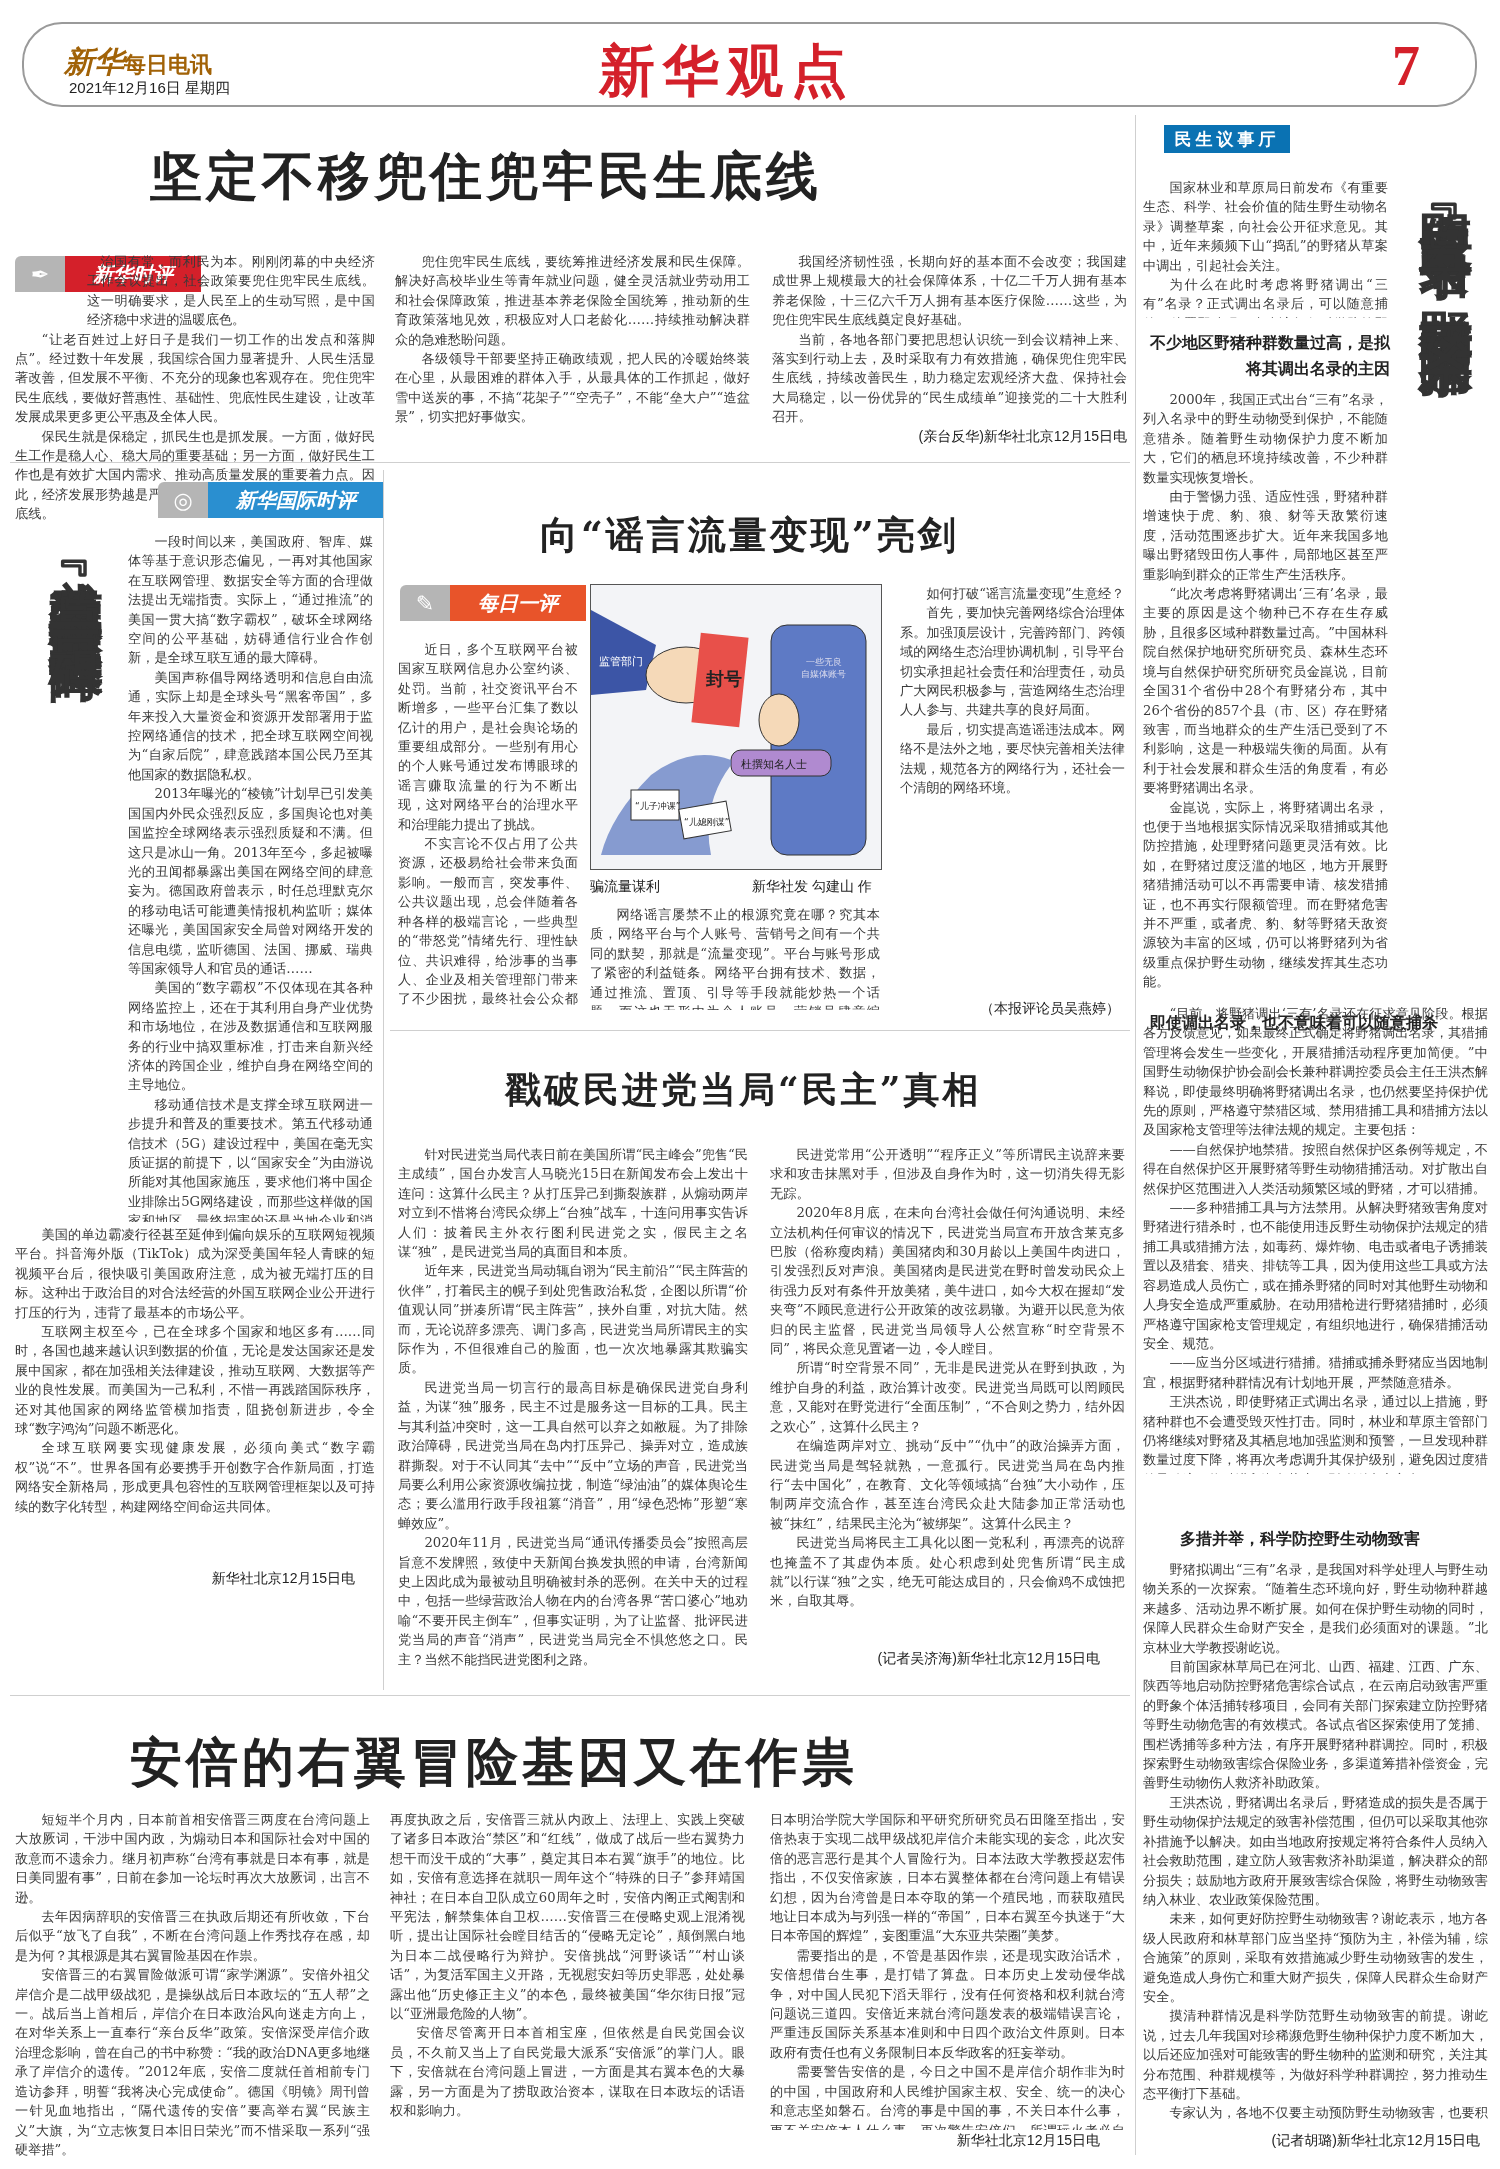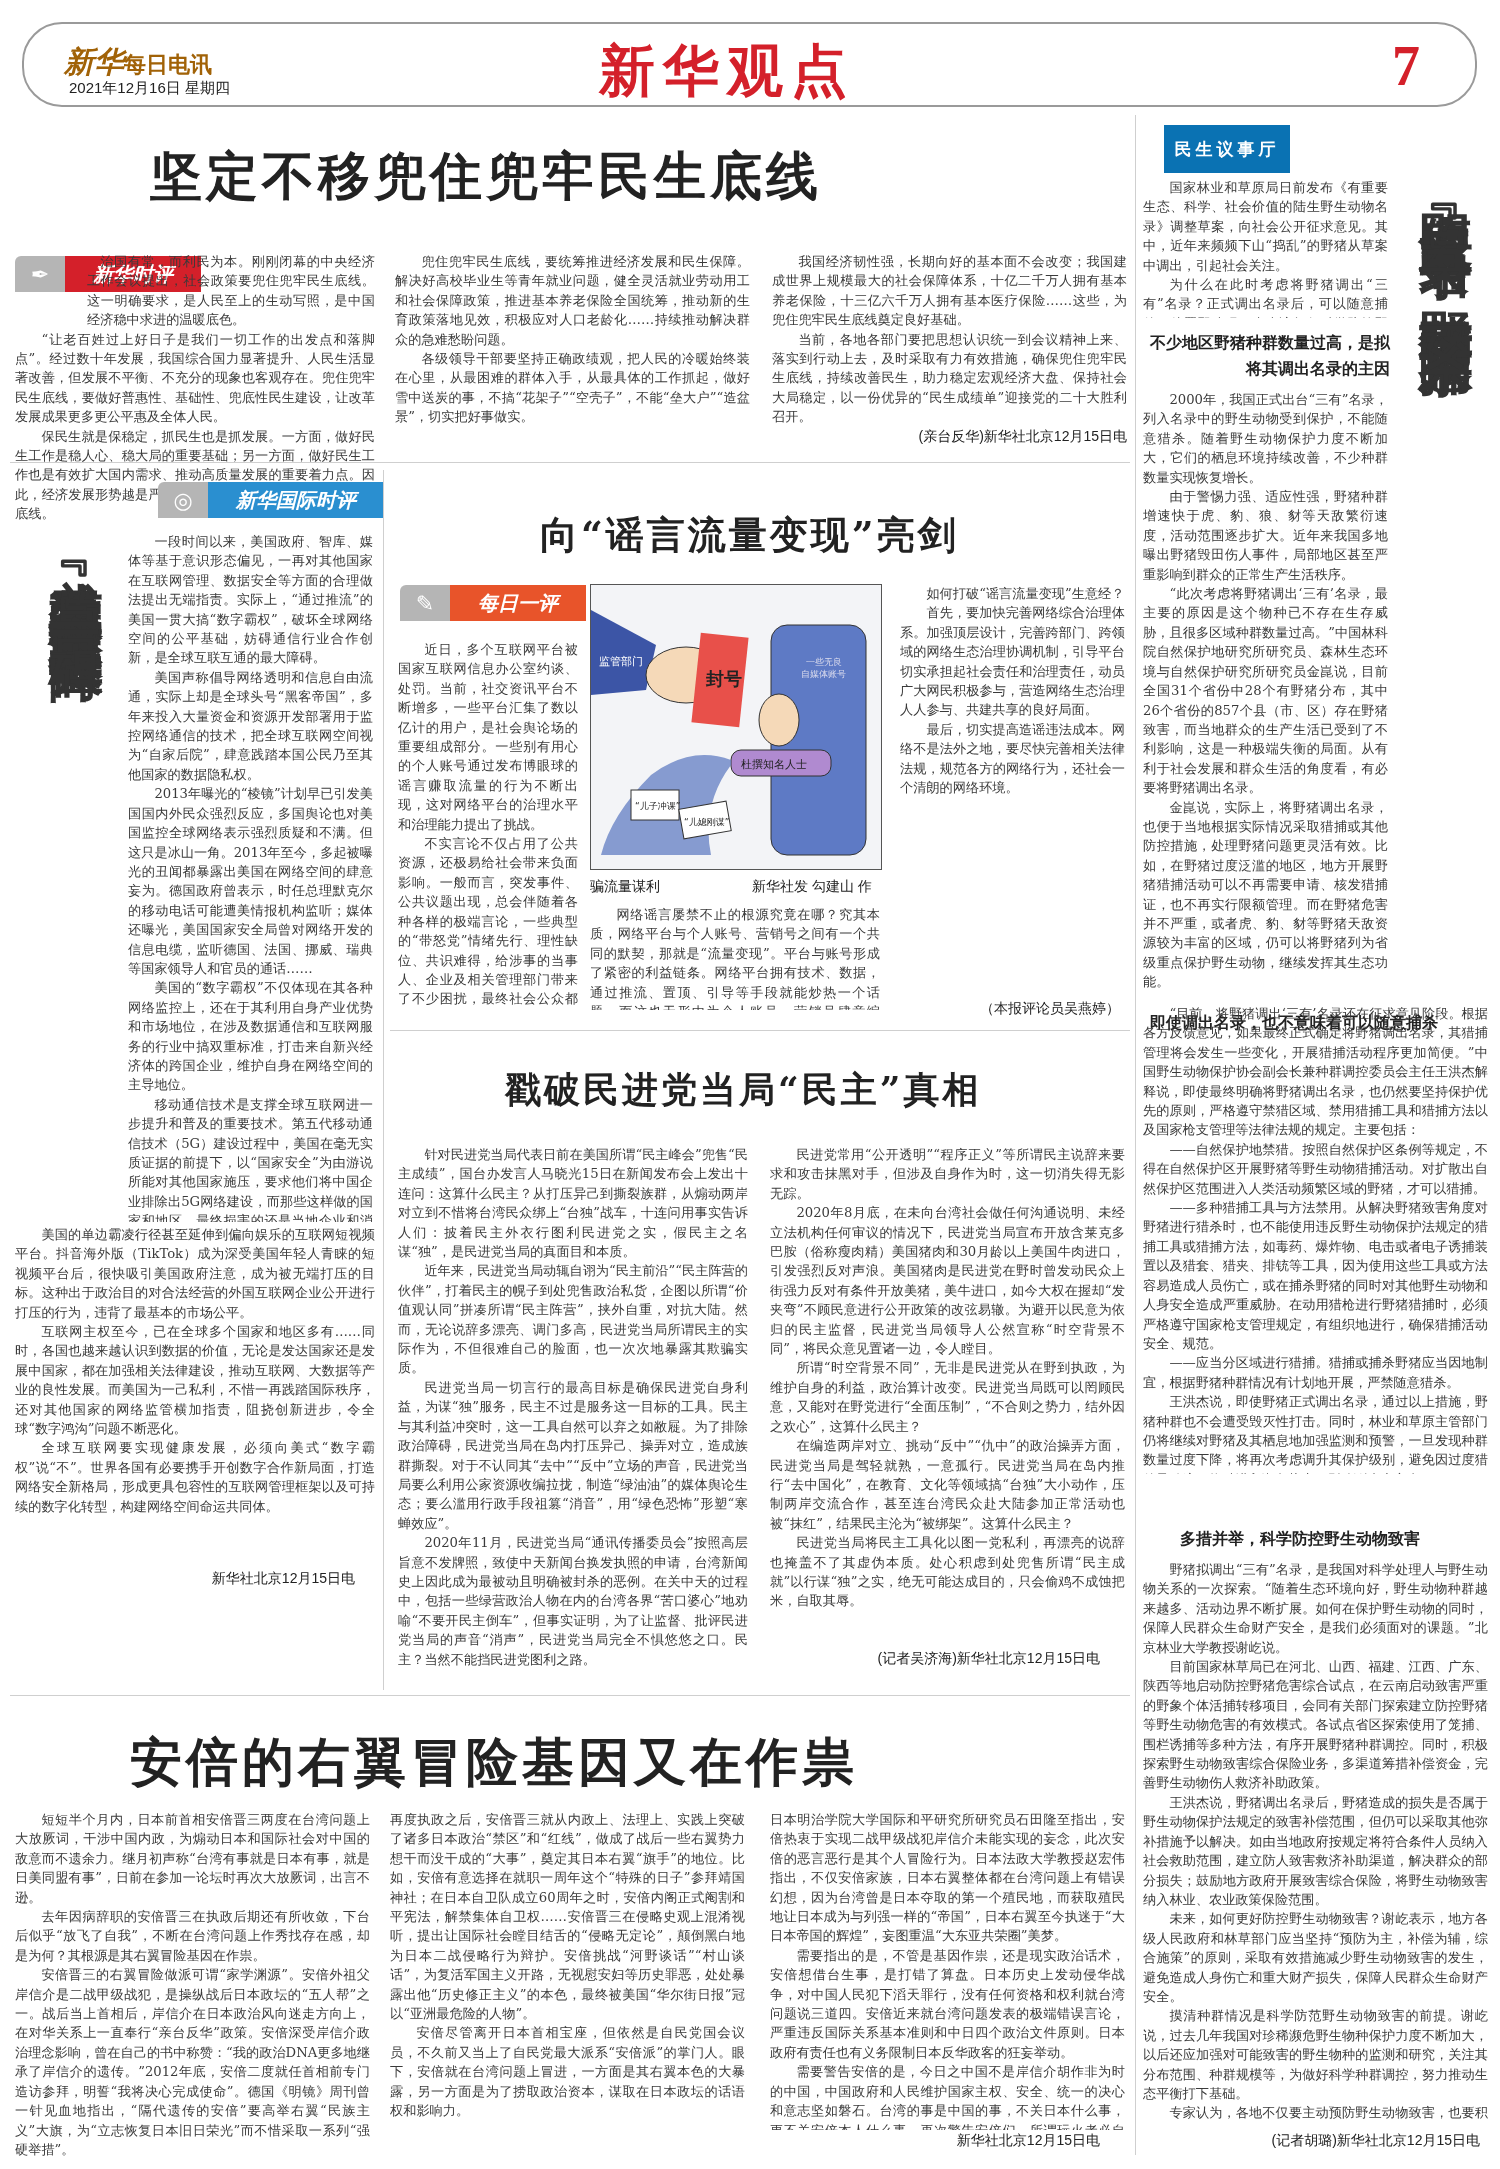--- a/index.html
+++ b/index.html
@@ -17,21 +17,21 @@
 .h-dpp{left:505px;top:1066px;font-size:36px;letter-spacing:3px}
 .h-abe{left:130px;top:1728px;font-size:52px;letter-spacing:4px}
 .txt{position:absolute;font-size:13.2px;line-height:19.4px;text-align:justify;color:#3a3a3a}
 .txt p{text-indent:2em}
 .txt p.noind{text-indent:0}
 .byline{font-family:"Liberation Sans",sans-serif;color:#222;text-align:right;font-size:14px}
 .tag{position:absolute;height:36px;color:#fff;font-family:"DejaVu Sans",sans-serif;font-weight:bold;font-style:italic;font-size:20px;display:flex;align-items:center}
 .tag .icon{width:50px;height:36px;background:#b5b5b5;display:flex;align-items:center;justify-content:center;font-style:normal;color:#fff;font-size:22px;border-radius:6px 0 0 0}
 .tag .lbl{padding:0 28px;height:36px;display:flex;align-items:center}
 .vtitle{position:absolute;font-family:"DejaVu Serif",serif;font-weight:bold;color:#333;writing-mode:vertical-rl;letter-spacing:4px}
-.minsheng-badge{position:absolute;left:1164px;top:125px;width:126px;height:48px;background:#0a72b3;color:#fff;font-family:"DejaVu Sans",sans-serif;font-weight:bold;font-size:17px;display:flex;align-items:center;justify-content:center;letter-spacing:4px}
+.minsheng-badge{position:absolute;left:1164px;top:125px;width:126px;height:28px;background:#0a72b3;color:#fff;font-family:"DejaVu Sans",sans-serif;font-weight:bold;font-size:17px;display:flex;align-items:center;justify-content:center;letter-spacing:4px}
 .subhead{position:absolute;font-family:"DejaVu Sans",sans-serif;font-weight:bold;color:#222;font-size:16px;line-height:26px}
 .cartoon{position:absolute;left:590px;top:584px;width:292px;height:286px;border:1px solid #555;background:#eef1f5;overflow:hidden}
 .caption{position:absolute;font-family:"Liberation Sans",sans-serif;font-size:14px;color:#222}
 .divider{position:absolute;background:#cfcfcf}
 </style>
 </head>
 <body>
 
 <div class="masthead">
   <div class="paper-name"><span>新华</span><span class="sub">每日电讯</span></div>

